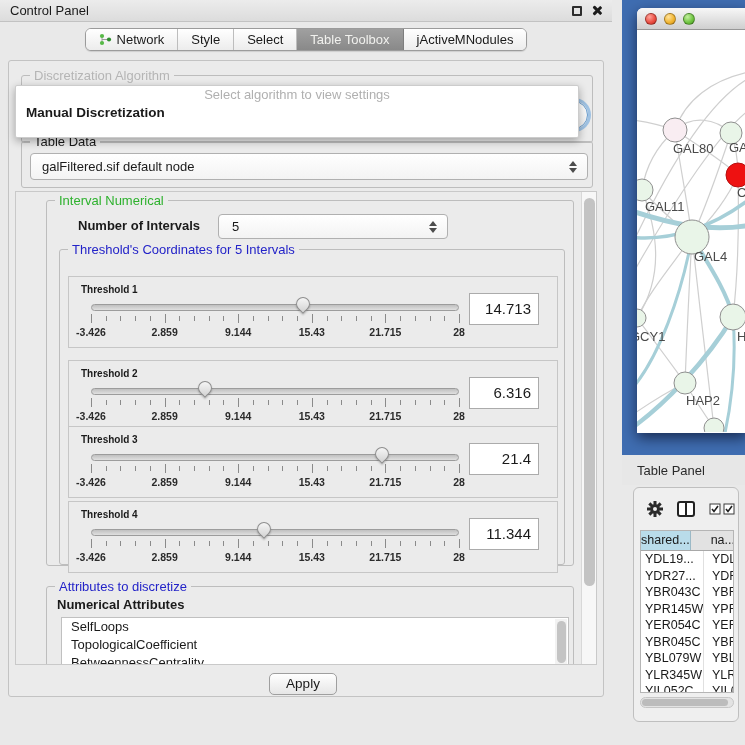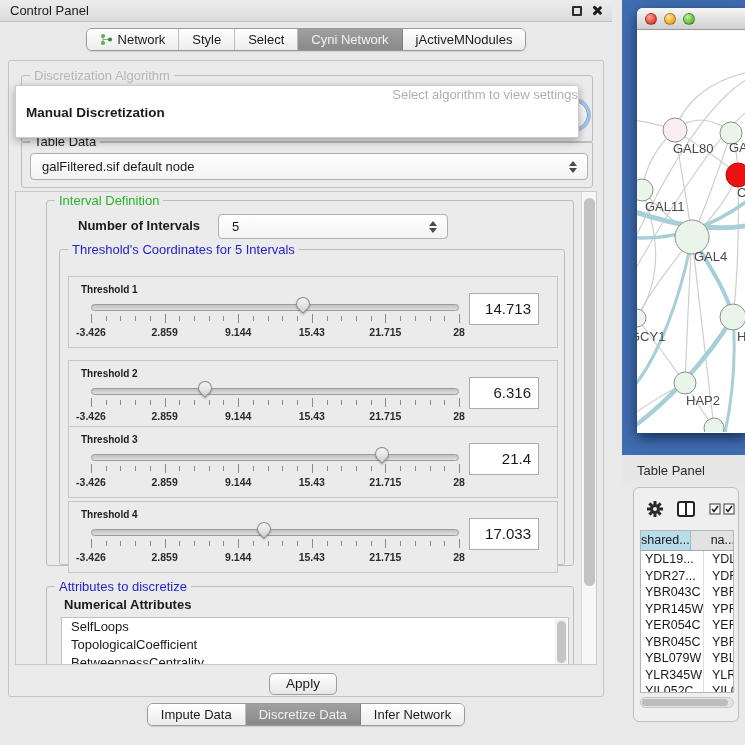--- a/index.html
+++ b/index.html
@@ -45,21 +45,21 @@
   .stepper { position:absolute; right:10px; top:50%; transform:translateY(-50%);
      display:flex; flex-direction:column; gap:2px; }
   .stepper .up { width:0; height:0; border-left:4px solid transparent; border-right:4px solid transparent;
      border-bottom:5px solid #4c4c4c; }
   .stepper .down { width:0; height:0; border-left:4px solid transparent; border-right:4px solid transparent;
      border-top:5px solid #4c4c4c; }
 
   
   #algo-popup { position:absolute; left:6px; top:24px; width:564px; height:53px; background:#ffffff;
      border:1px solid #cccccc; border-radius:2px; box-shadow:0 3px 9px rgba(0,0,0,.32); z-index:5; }
-  .popup-prompt { height:18px; line-height:18px; text-align:right; color:#b0b0b0; font-size:13px; }
+  .popup-prompt { height:18px; line-height:18px; text-align:center; color:#b0b0b0; font-size:13px; }
   .popup-item { height:17px; line-height:17px; padding-left:10px; font-size:13.5px; }
   .popup-item.b { font-weight:bold; }
 
   
   #tabledata-group { left:12px; top:80px; width:572px; height:47px; }
   .combo { position:absolute; background:linear-gradient(#ffffff,#f3f3f3); border:1px solid #b0b0b0;
      border-radius:4px; font-size:13px; }
   #tabledata-combo { left:8px; top:11px; width:558px; height:27px; line-height:25px; padding-left:11px; }
   #intervals-spinner { left:171px; top:13px; width:230px; height:25px; line-height:23px; padding-left:13px; }
 
@@ -84,21 +84,21 @@
      transform:rotate(45deg); box-shadow:1px 1px 2px rgba(0,0,0,.22); }
   .ticks { position:absolute; left:22px; top:39px; width:368px; height:10px; }
   .tick { position:absolute; width:1px; height:5px; background:#8a8a8a; }
   .tick.major { height:9px; top:-2px; }
   .tick-labels { position:absolute; left:22px; top:49px; width:368px; height:12px; }
   .tick-lab { position:absolute; transform:translateX(-50%); font-size:10.5px; font-weight:bold; color:#2b2b2b; white-space:nowrap; }
   .th-value { position:absolute; right:18px; top:16px; width:70px; height:32px; background:#ffffff;
      border:1px solid #ababab; font-size:15px; text-align:right; line-height:30px; padding-right:7px; }
 
   #attr-group { left:30px; top:394px; width:528px; height:95px; }
-  #na-label { position:absolute; left:17px; top:10px; font-weight:bold; }
+  #na-label { position:absolute; left:10px; top:10px; font-weight:bold; }
   #attr-list { position:absolute; left:14px; top:30px; width:508px; height:70px; background:#ffffff;
      border:1px solid #c0c0c0; overflow:hidden; }
   .attr-item { height:18px; line-height:18px; padding-left:9px; font-size:13px; }
   #attr-scrollbar { position:absolute; right:1px; top:1px; width:12px; height:66px; background:#f2f2f2; }
   #attr-thumb { position:absolute; left:1.5px; top:2px; width:9px; height:42px; background:#c4c4c4; border-radius:5px; }
 
   #apply-btn { position:absolute; left:260px; top:612px; width:68px; height:22px;
      background:linear-gradient(#ffffff,#e6e6e6); border:1px solid #9f9f9f; border-radius:5px;
      text-align:center; line-height:20px; font-size:13.5px; }
 
@@ -159,21 +159,21 @@
           </svg>
           <span>Network</span>
         </div>
         <div class="seg-item">
           <span>Style</span>
         </div>
         <div class="seg-item">
           <span>Select</span>
         </div>
         <div class="seg-item sel">
-          <span>Cyni Network</span>
+          <span>Table Toolbox</span>
         </div>
         <div class="seg-item">
           <span>jActiveMNodules</span>
         </div>
       </div>
   </div>
 
   <div class="cp-body">
 
     <div class="groupbox" id="algo-group">
@@ -198,21 +198,21 @@
         <span class="stepper">
           <span class="up"></span>
             <span class="down"></span>
         </span>
       </div>
     </div>
 
     <div id="scroll-pane">
 
       <div class="groupbox" id="interval-group">
-        <span class="gtitle green">Interval Definition</span>
+        <span class="gtitle green">Interval Numerical</span>
         <span id="ni-label">Number of Intervals</span>
         <div class="combo" id="intervals-spinner">
           <span>5</span>
           <span class="stepper">
             <span class="up"></span>
               <span class="down"></span>
           </span>
         </div>
 
         <div class="groupbox" id="thr-group">
@@ -377,21 +377,21 @@
                 </div>
     <div class="tick-labels">
                   <span class="tick-lab" style="left: 0%;">-3.426</span>
                   <span class="tick-lab" style="left: 20%;">2.859</span>
                   <span class="tick-lab" style="left: 40%;">9.144</span>
                   <span class="tick-lab" style="left: 60%;">15.43</span>
                   <span class="tick-lab" style="left: 80%;">21.715</span>
                   <span class="tick-lab" style="left: 100%;">28</span>
                 </div>
     <div class="thumb" style="left: 187.957px;"></div>
-    <div class="th-value">17.033</div>
+    <div class="th-value">11.344</div>
   </div>
             </div>
         </div>
       </div>
 
       <div class="groupbox" id="attr-group">
         <span class="gtitle blue">Attributes to discretize</span>
         <span id="na-label">Numerical Attributes</span>
         <div id="attr-list">
           <div id="attr-items">
@@ -406,33 +406,20 @@
       </div>
 
       <div id="sp-scrollbar">
         <div id="sp-thumb"></div>
       </div>
     </div>
 
     <div id="apply-btn">Apply</div>
   </div>
 
-  <div class="seg-row abs" id="bottom-tab-row">
-    <div class="seg" id="bottom-tab-bar">
-        <div class="seg-item">
-          <span>Impute Data</span>
-        </div>
-        <div class="seg-item sel">
-          <span>Discretize Data</span>
-        </div>
-        <div class="seg-item">
-          <span>Infer Network</span>
-        </div>
-      </div>
-  </div>
 </div>
 
 <div id="desktop" class="abs">
   <div id="net-frame">
     <div id="frame-titlebar">
       <span class="tl red"></span>
       <span class="tl yellow"></span>
       <span class="tl green"></span>
     </div>
     <div id="net-canvas">

